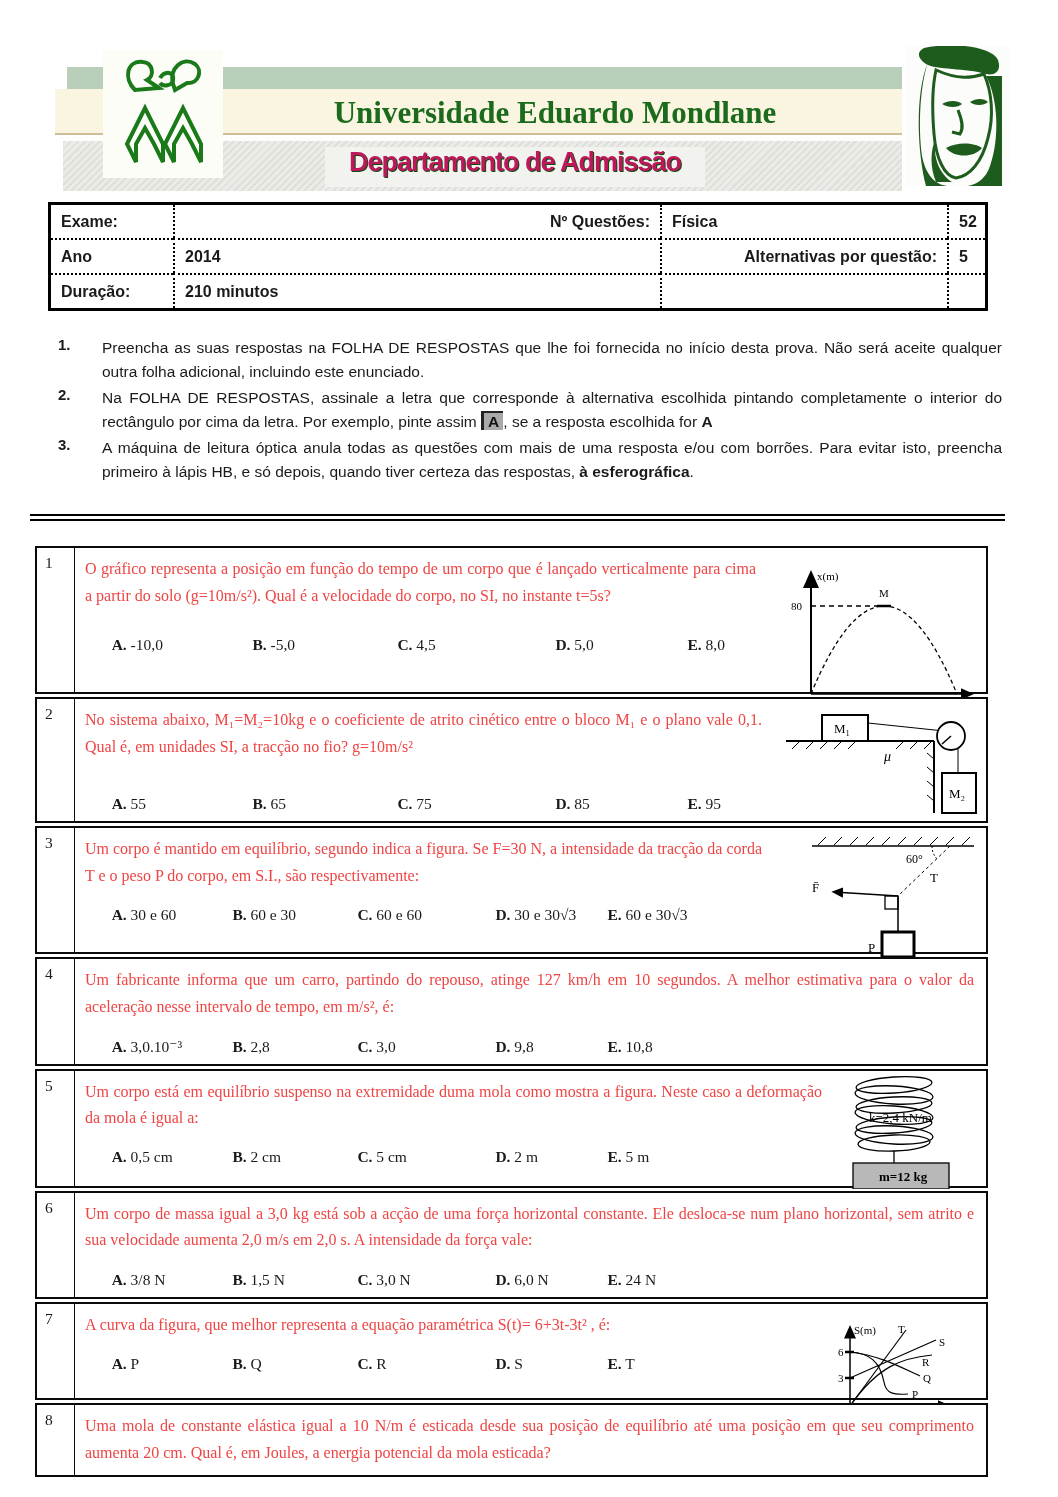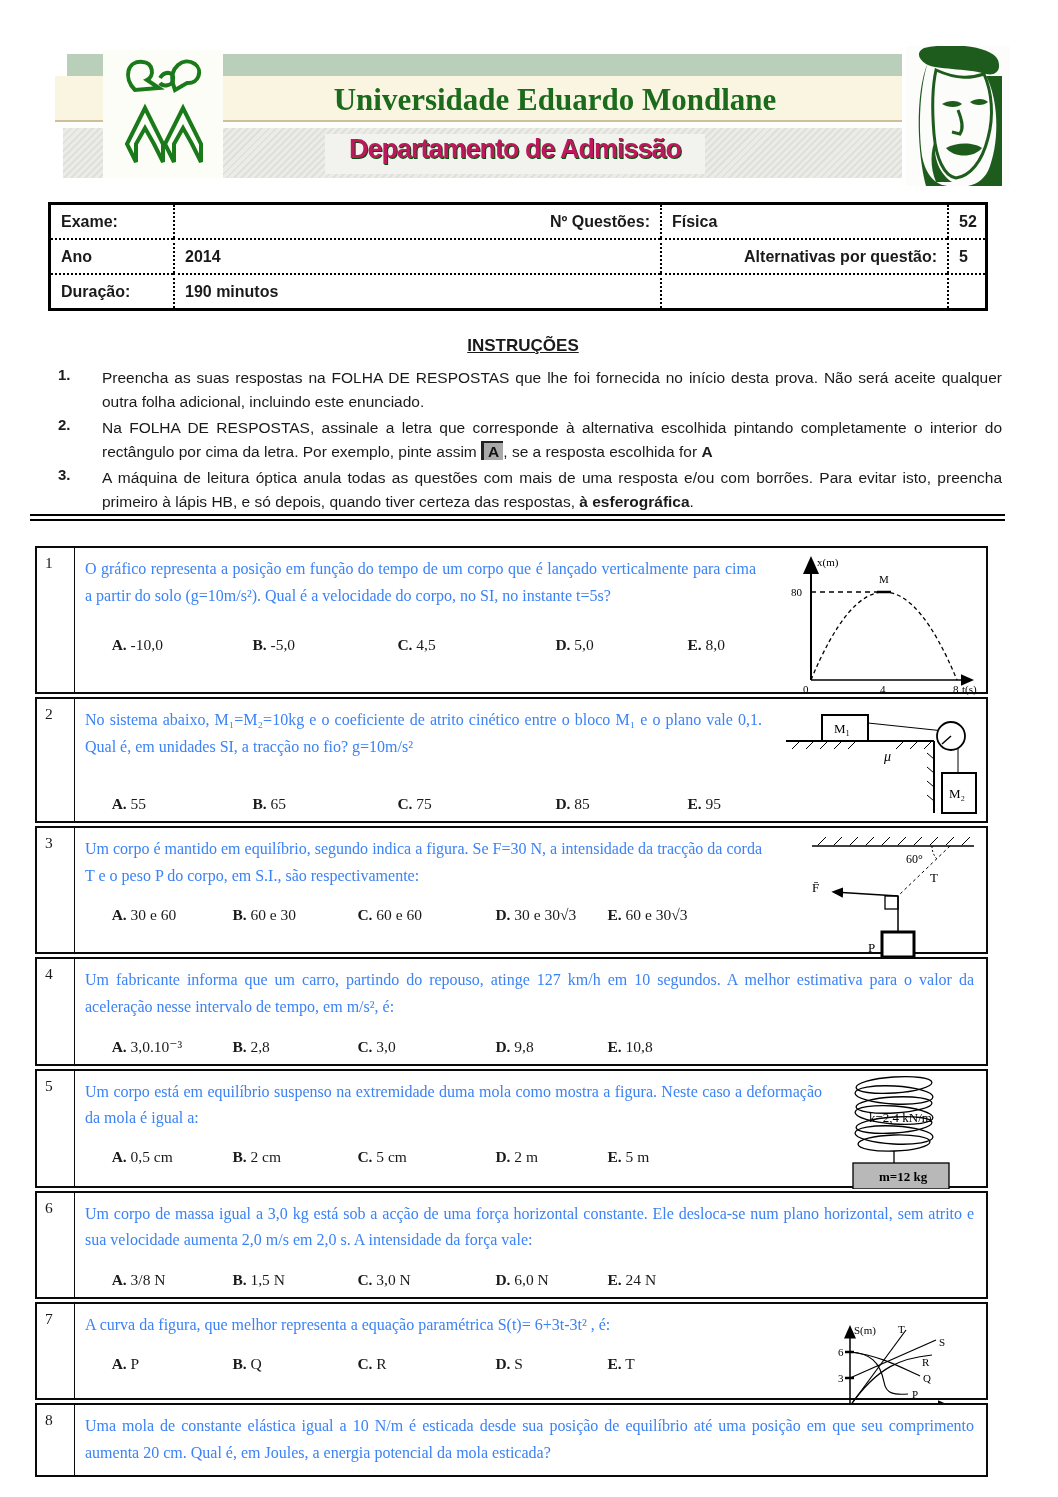--- a/index.html
+++ b/index.html
@@ -5,21 +5,21 @@
   * { margin:0; padding:0; box-sizing:border-box; }
   body { background:#888; }
   .page {
     position:relative; width:1058px; height:1497px; margin:0 auto;
     background:#ffffff; color:#1a1a1a; overflow:hidden;
     font-family:"Liberation Sans", sans-serif;
   }
 
   
   .banner { position:absolute; left:55px; top:46px; width:955px; height:140px; }
-  .bands { position:absolute; left:0; top:0; right:108px; height:100%;text-decoration:underline; }
+  .bands { position:absolute; left:0; top:13px; right:108px; height:100%;text-decoration:underline; }
   .band-top { position:absolute; left:12px; right:0; top:8px; height:22px; background:#b9cfba; }
   .band-cream { position:absolute; left:0; right:0; top:30px; height:46px; background:#f9f5e1; border-bottom:2px solid #cdbf96; }
   .band-mid { position:absolute; left:0; right:0; top:78px; height:4px; background:#fdfdf9; }
   .band-gray { position:absolute; left:8px; right:0; top:82px; height:50px; background:#ebebe7;
     background-image:repeating-linear-gradient(135deg, rgba(190,190,182,.25) 0 2px, rgba(0,0,0,0) 2px 5px); }
   .uni-name { position:absolute; left:180px; top:36px; width:640px; text-align:center;
     font-family:"Liberation Serif", serif; font-weight:bold; font-size:31px; color:#1c6b1c; }
   .dept-wrap { position:absolute; left:270px; top:88px; width:380px; height:40px; background:#f2f2ef; text-align:center; }
   .dept-name { font-family:"Liberation Sans", sans-serif; font-weight:bold; font-size:27px;
     color:#be185d; text-shadow:1px 1px 0 #0a4d0d; letter-spacing:-1px; }
@@ -49,21 +49,21 @@
   .sep-double { position:absolute; left:30px; top:514px; width:975px; height:7px;
     border-top:2px solid #000; border-bottom:2px solid #000; }
 
   
   .questions { position:absolute; left:35px; top:546px; width:953px;
     font-family:"Liberation Serif","DejaVu Serif",serif; }
   .q-row { display:flex; border:2px solid #0a0a0a; margin-top:3px; position:relative; background:#fff; }
   .q-row:first-child { margin-top:0; }
   .q-num { flex:0 0 38px; border-right:1.5px solid #0a0a0a; font-size:15.5px; padding:6px 0 0 8px; }
   .q-body { flex:1; padding:8px 12px 8px 10px; position:relative; }
-  .q-text { font-size:16px; line-height:1.68; text-align:justify; color:#3b82f6; }
+  .q-text { font-size:16px; line-height:1.68; text-align:justify; color:#ef4444; }
   .opts { display:flex; font-size:15.5px; padding-left:3%; }
   .opt { display:inline-block; }
   .opt b { font-weight:bold; }
   .o1 { width:14%; } .o2 { width:14.5%; } .o3 { width:16%; } .o4 { width:13%; }
   .gap-lg { margin-top:26px;gap:20px; } .gap-md { margin-top:16px; } .gap-sm { margin-top:17px; }
   .fig { position:absolute; }
   svg text { font-family:"Liberation Serif","DejaVu Serif",serif; }
 
   .pr-q1 { padding-right:218px; } .pr-q2 { padding-right:212px; }
   .pr-q3 { padding-right:212px; } .pr-q5 { padding-right:152px; }
@@ -121,27 +121,26 @@
     <div class="cell r1 l2">Nº Questões:</div>
     <div class="cell r1 v2">Física</div>
     <div class="cell r1 c2">52</div>
 
     <div class="cell">Ano</div>
     <div class="cell v2">2014</div>
     <div class="cell l2">Alternativas por questão:</div>
     <div class="cell c2">5</div>
 
     <div class="cell">Duração:</div>
-    <div class="cell v2">190 minutos</div>
+    <div class="cell v2">210 minutos</div>
     <div class="cell l2"></div>
     <div class="cell c2"></div>
   </div>
 
   <div class="instructions">
-    <div class="instr-title">INSTRUÇÕES</div>
     <div class="instr-item">
       <div class="instr-num">1.</div>
       <div class="instr-text">
         <span>Preencha as suas respostas na FOLHA DE RESPOSTAS que lhe foi fornecida no início desta prova. Não será aceite qualquer outra folha adicional, incluindo este enunciado.</span>
       </div>
     </div>
     <div class="instr-item">
       <div class="instr-num">2.</div>
       <div class="instr-text">
         <span>Na FOLHA DE RESPOSTAS, assinale a letra que corresponde à alternativa escolhida pintando completamente o interior do rectângulo por cima da letra. Por exemplo, pinte assim </span><span class="chip-a">A</span><span>, se a resposta escolhida for </span><span class="b">A</span>
@@ -163,21 +162,21 @@
       <div class="q-num">1</div>
       <div class="q-body">
         <div class="q-text pr-q1">O gráfico representa a posição em função do tempo de um corpo que é lançado verticalmente para cima a partir do solo (g=10m/s²). Qual é a velocidade do corpo, no SI, no instante t=5s?</div>
         <div class="opts gap-lg">
             <span class="opt o1"><b>A.</b> -10,0</span>
             <span class="opt o2"><b>B.</b> -5,0</span>
             <span class="opt o3"><b>C.</b> 4,5</span>
             <span class="opt o4"><b>D.</b> 5,0</span>
             <span class="opt o5"><b>E.</b> 8,0</span>
           </div>
-        <div class="fig" style="right:2px; top:2px;margin-left:32px;">
+        <div class="fig" style="right:2px; top:16px;margin-left:32px;">
           <svg width="195" height="146" viewBox="0 0 195 146">
             <defs>
               <marker id="ah" markerWidth="9" markerHeight="8" refX="7" refY="4" orient="auto">
                   <path d="M0,0 L9,4 L0,8 Z" fill="#000"></path>
                 </marker>
             </defs>
             <line x1="22" y1="130" x2="22" y2="10" stroke="#000" stroke-width="2" marker-end="url(#ah)"></line>
             <line x1="22" y1="130" x2="182" y2="130" stroke="#000" stroke-width="1.5" marker-end="url(#ah)"></line>
             <text x="28" y="16" font-size="11">x(m)</text>
             <text x="2" y="46" font-size="11">80</text>

